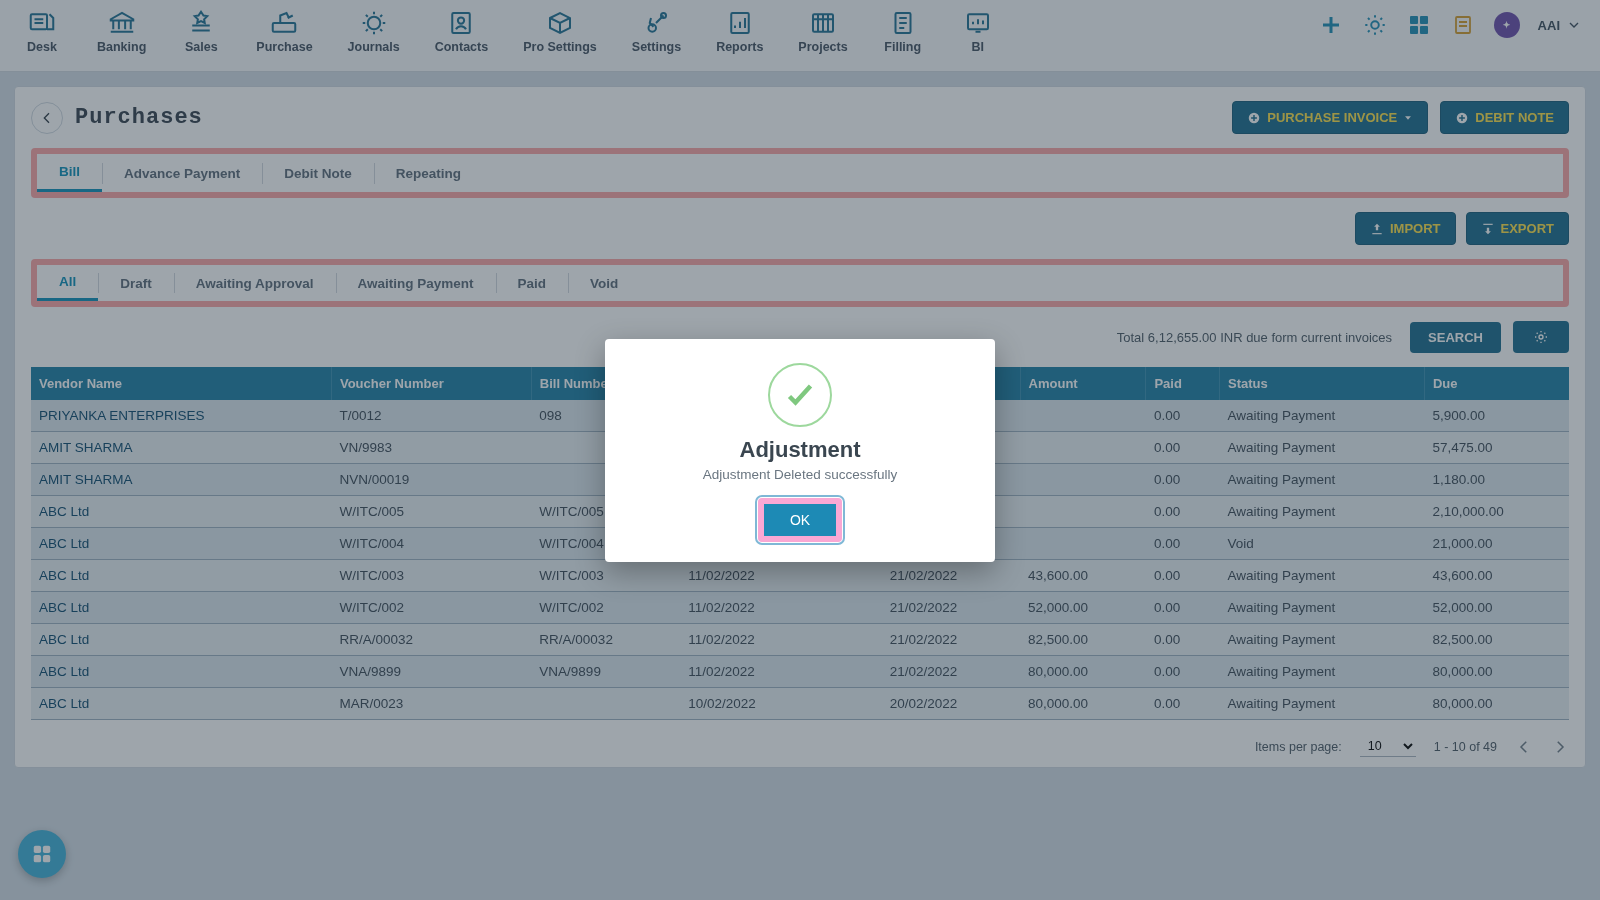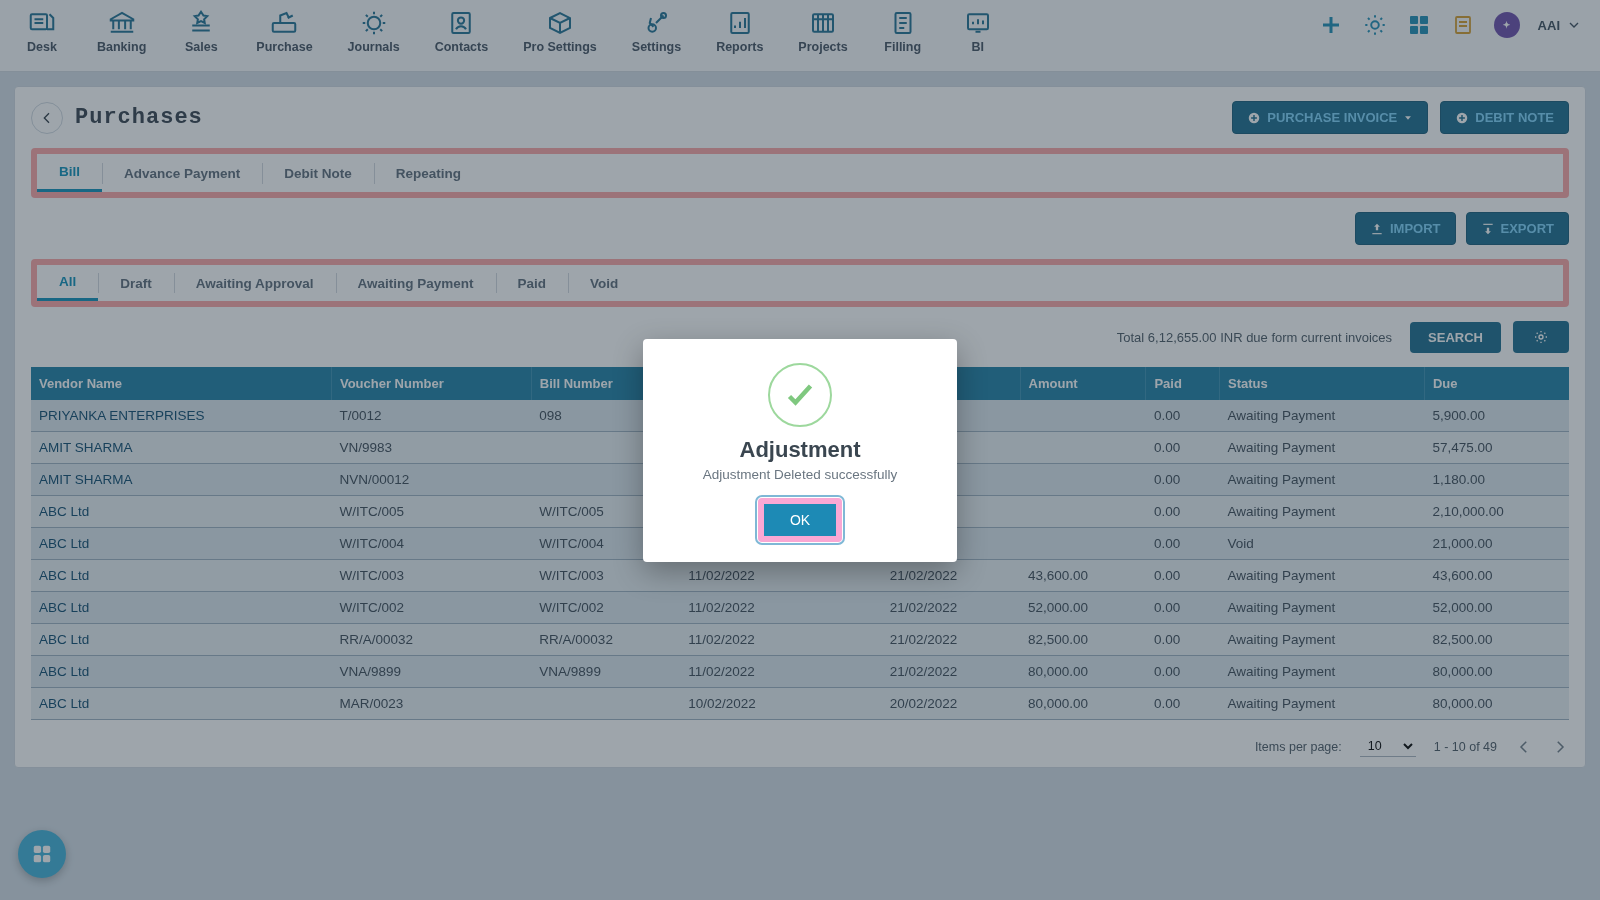--- a/index.html
+++ b/index.html
@@ -25,21 +25,21 @@
 
   
   .page{padding:14px 14px 0;}
   .panel{background:#fff;border-radius:4px;padding:14px 16px 10px;border:1px solid #d0d8e0;}
 
   
   .phead{display:flex;align-items:center;justify-content:space-between;}
   .phead-left{display:flex;align-items:center;gap:12px;}
   .back{width:32px;height:32px;border:1px solid #cfd8e0;border-radius:50%;display:flex;align-items:center;justify-content:center;color:#2e3a44;cursor:pointer;}
   .ptitle{font-size:22px;font-weight:700;letter-spacing:1px;color:#35414d;font-family:"Courier New",monospace;}
-  .btn{display:inline-flex;align-items:center;gap:6px;background:var(--tb-darkblue);color:#7dd3fc;font-size:13px;font-weight:700;padding:8px 14px;border-radius:4px;cursor:pointer;border:1px solid #145a78;}
+  .btn{display:inline-flex;align-items:center;gap:6px;background:var(--tb-darkblue);color:#fde047;font-size:13px;font-weight:700;padding:8px 14px;border-radius:4px;cursor:pointer;border:1px solid #145a78;}
   .btn svg{fill:#fff;}
 
   
   .tabbar{display:flex;align-items:center;border:6px solid #fca5a5;border-radius:4px;margin-top:14px;overflow:hidden;}
   .tab{padding:10px 22px;font-size:13.5px;font-weight:700;color:#5c6b79;cursor:pointer;position:relative;}
   .tab + .tab::before{content:"";position:absolute;left:0;top:20%;height:60%;width:1px;background:#d1d8df;}
   .tab.active{color:var(--tb-blue);border-bottom:3px solid var(--tb-blue);}
 
   .action-right{display:flex;justify-content:flex-end;gap:10px;margin-top:14px;}
 
@@ -63,21 +63,21 @@
   
   .pager{display:flex;justify-content:flex-end;align-items:center;gap:18px;margin-top:16px;font-size:12.5px;color:#4a5863;}
   .page-sel{border:none;border-bottom:1px solid #aab5bf;background:transparent;font-size:12.5px;padding:2px 18px 2px 4px;}
   .pager .nav-arrow{color:#6c7a86;cursor:pointer;}
 
   
   .fab{position:absolute;left:18px;bottom:22px;width:48px;height:48px;border-radius:50%;background:#3eb1d9;display:flex;align-items:center;justify-content:center;color:#fff;box-shadow:0 3px 8px rgba(0,0,0,0.25);cursor:pointer;}
 
   
   .overlay{position:absolute;inset:0;background:rgba(40,55,68,0.45);display:flex;align-items:center;justify-content:center;}
-  .modal{width:314px;background:#fff;border-radius:4px;padding:24px 20px 20px;text-align:center;box-shadow:0 10px 30px rgba(0,0,0,0.3);}
+  .modal{width:390px;background:#fff;border-radius:4px;padding:24px 20px 20px;text-align:center;box-shadow:0 10px 30px rgba(0,0,0,0.3);}
   .modal .circle{width:64px;height:64px;border:2px solid #9dd89d;border-radius:50%;margin:0 auto 10px;display:flex;align-items:center;justify-content:center;}
   .modal h2{margin:8px 0 4px;font-size:22px;color:#3a4650;font-weight:600;}
   .modal p{margin:0 0 16px;font-size:13.5px;color:#6a7681;}
   .modal button{background:#1d8ab5;color:#fff;border:6px solid #f9a8d4;border-radius:4px;font-weight:400;font-size:14px;padding:8px 26px;cursor:pointer;outline:2px solid #7fb8d6;outline-offset:1px;}
 
   
   svg{display:block;}
 </style>
 </head>
 <body>
@@ -345,21 +345,21 @@
             <td></td>
             <td>23/02/2022</td>
             <td></td>
             <td></td>
             <td>0.00</td>
             <td>Awaiting Payment</td>
             <td>57,475.00</td>
           </tr>
           <tr>
             <td><span class="vendor-link">AMIT SHARMA</span></td>
-            <td>NVN/00012</td>
+            <td>NVN/00019</td>
             <td></td>
             <td>17/02/2022</td>
             <td></td>
             <td></td>
             <td>0.00</td>
             <td>Awaiting Payment</td>
             <td>1,180.00</td>
           </tr>
           <tr>
             <td><span class="vendor-link">ABC Ltd</span></td>

